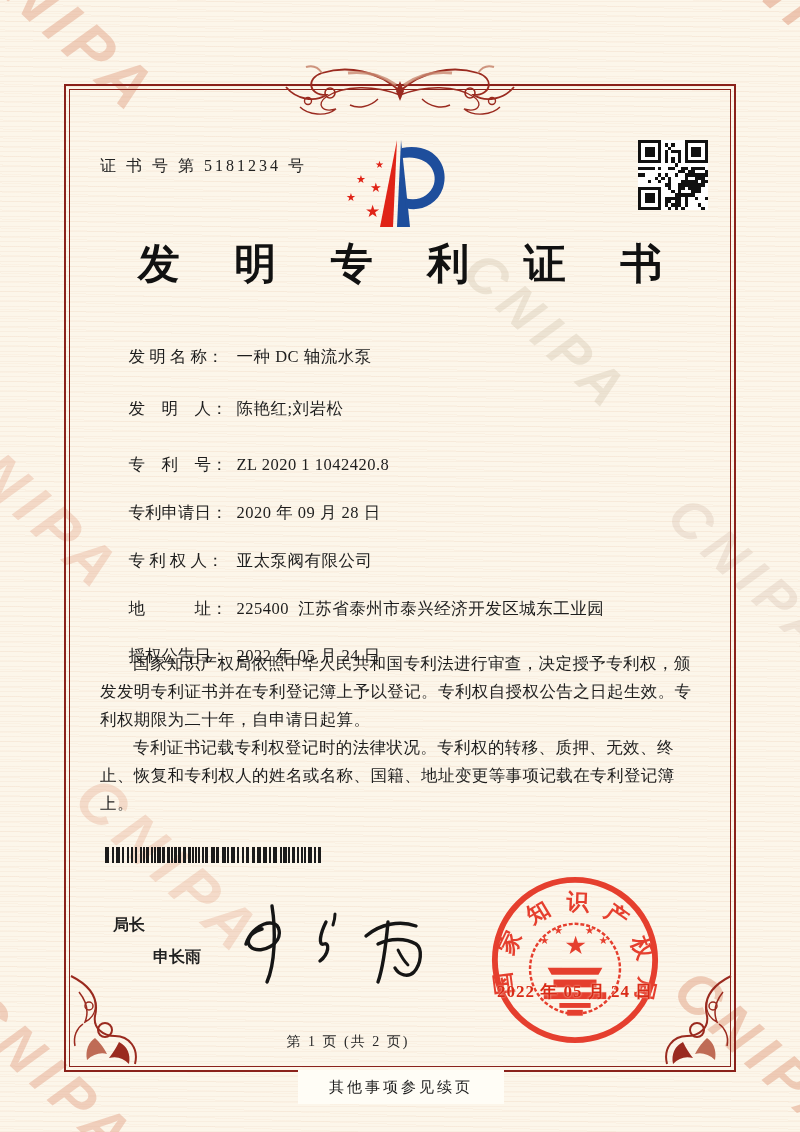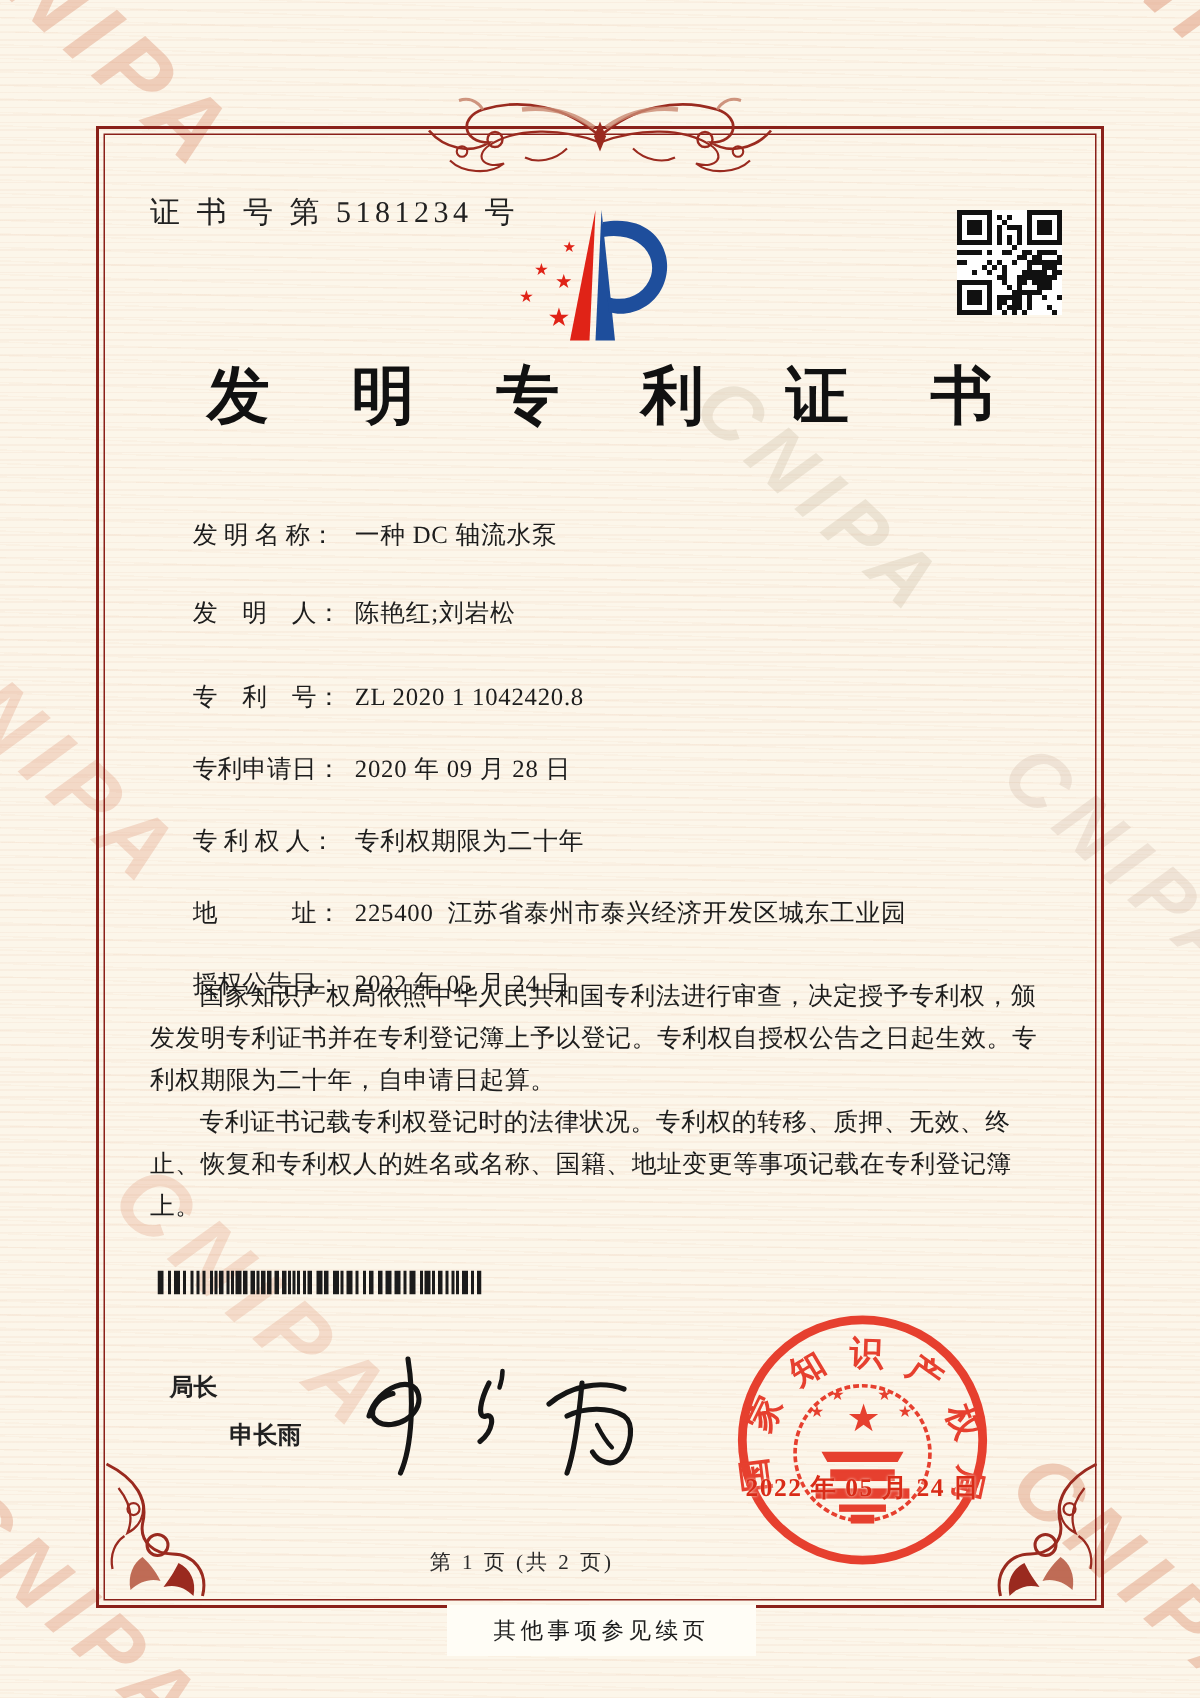--- a/index.html
+++ b/index.html
@@ -14,21 +14,21 @@
   
   .wm{position:absolute;font-family:"Liberation Sans","DejaVu Sans",sans-serif;
       font-weight:700;font-style:italic;letter-spacing:8px;transform:rotate(43deg);
       pointer-events:none;white-space:nowrap;}
   
   .frame-outer{position:absolute;left:64px;top:84px;width:668px;height:984px;
       border:2px solid #8a211a;}
   .frame-inner{position:absolute;left:3px;top:3px;right:3px;bottom:3px;
       border:1px solid #8a211a;}
   
-  .cert-no{position:absolute;left:100px;top:128px;font-size:20px;letter-spacing:3px;color:#222;}
+  .cert-no{position:absolute;left:100px;top:156px;font-size:16px;letter-spacing:3px;color:#222;}
   .title{position:absolute;left:0;top:236px;width:800px;text-align:center;
       font-size:42px;font-weight:700;color:#111;letter-spacing:22px;text-indent:22px;}
   
   .field-row{position:absolute;left:112px;width:600px;font-size:16.5px;color:#1d1d1d;white-space:pre-wrap;}
   .flabel{display:inline-block;min-width:108px;white-space:pre-wrap;}
   .fvalue{white-space:pre-wrap;letter-spacing:0.5px;}
   .pair2{position:absolute;left:312px;top:0;white-space:pre-wrap;}
   
   .paras{position:absolute;left:100px;top:650px;width:602px;font-size:16.5px;
       line-height:28px;color:#1d1d1d;}
@@ -264,21 +264,21 @@
   <div class="field-row" style="top:378px">
     <span class="flabel">发　明　人：</span><span class="fvalue">陈艳红;刘岩松</span>
   </div>
   <div class="field-row" style="top:434px">
     <span class="flabel">专　利　号：</span><span class="fvalue">ZL 2020 1 1042420.8</span>
   </div>
   <div class="field-row" style="top:482px">
     <span class="flabel">专利申请日：</span><span class="fvalue">2020 年 09 月 28 日</span>
   </div>
   <div class="field-row" style="top:530px">
-    <span class="flabel">专 利 权 人：</span><span class="fvalue">专利权期限为二十年</span>
+    <span class="flabel">专 利 权 人：</span><span class="fvalue">亚太泵阀有限公司</span>
   </div>
   <div class="field-row" style="top:578px">
     <span class="flabel">地　　　址：</span><span class="fvalue">225400  江苏省泰州市泰兴经济开发区城东工业园</span>
   </div>
   <div class="field-row" style="top:625px">
     <span class="flabel">授权公告日：</span><span class="fvalue">2022 年 05 月 24 日</span>
   </div>
 
   <div class="paras">
     <p>国家知识产权局依照中华人民共和国专利法进行审查，决定授予专利权，颁发发明专利证书并在专利登记簿上予以登记。专利权自授权公告之日起生效。专利权期限为二十年，自申请日起算。</p>

